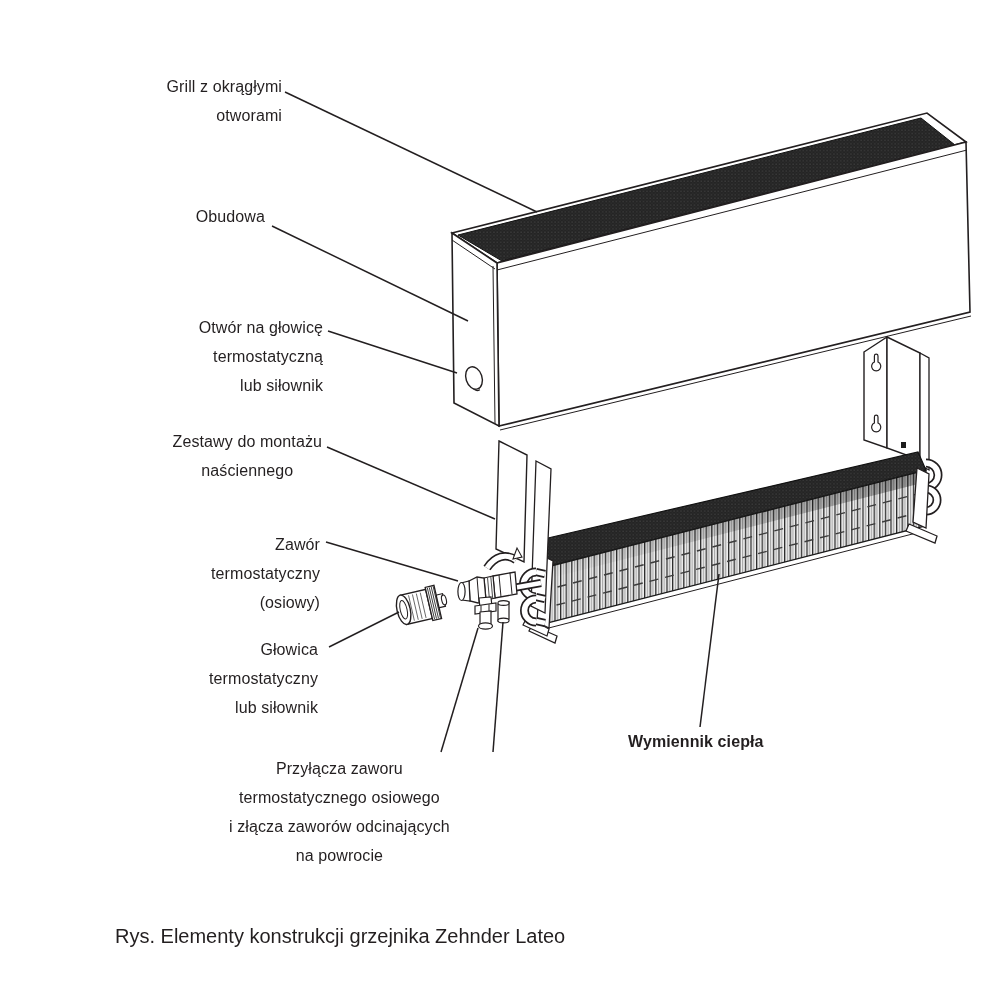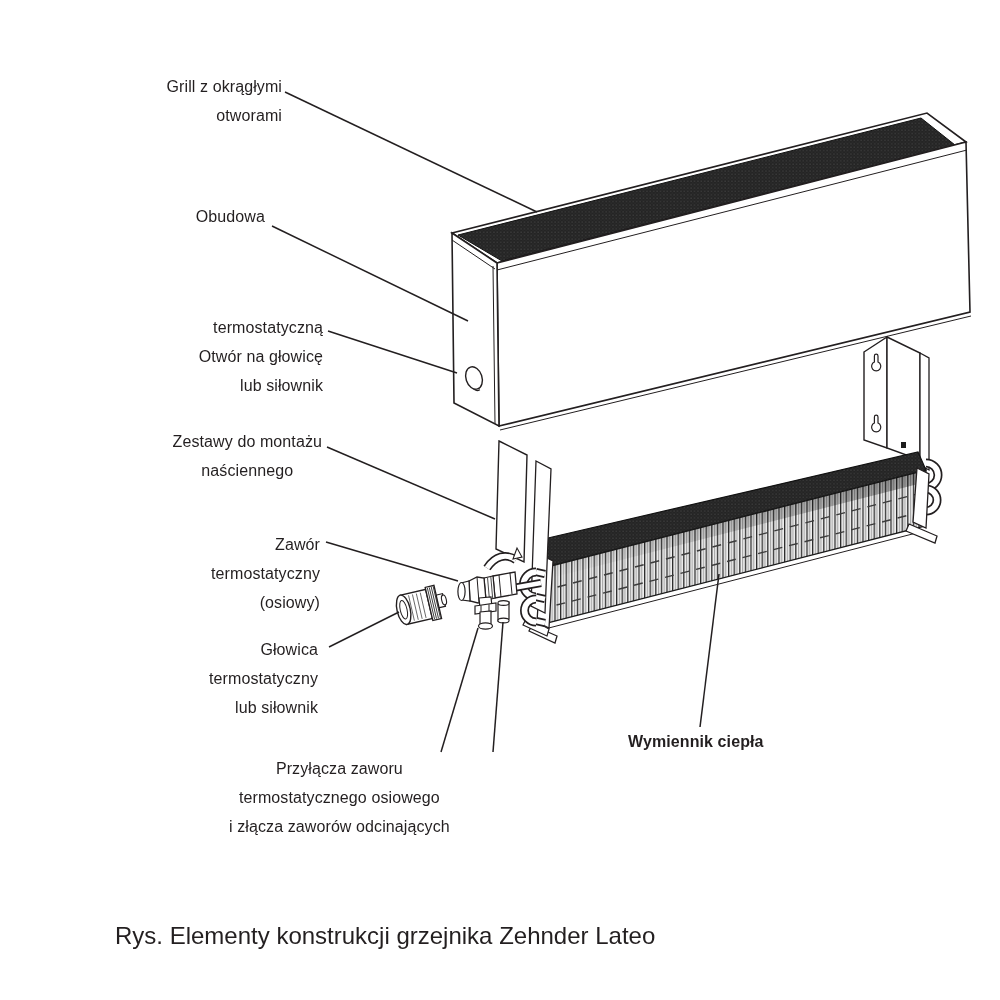--- a/index.html
+++ b/index.html
@@ -14,21 +14,21 @@
     font-family:"Liberation Sans","DejaVu Sans",sans-serif;color:var(--ink);
     overflow:hidden;
   }
   .diagram-svg{position:absolute;left:0;top:0;width:1000px;height:1000px;}
   .lbl{
     position:absolute;font-size:16px;line-height:29px;white-space:nowrap;
     color:var(--ink);letter-spacing:0.1px;
   }
   .lbl.r{text-align:right;}
   .caption{
-    position:absolute;left:115px;top:921px;font-size:24px;line-height:30px;
+    position:absolute;left:115px;top:921px;font-size:20px;line-height:30px;
     color:var(--ink);white-space:nowrap;
   }
   
   .o{stroke:var(--ink);fill:none;}
   .w{stroke:var(--ink);fill:#ffffff;}
   .thin{stroke-width:1;}
 </style>
 </head>
 <body>
 
@@ -201,22 +201,22 @@
   <div class="lbl r" style="right:718px;top:72px;">
     <div>Grill z okrągłymi</div>
     <div>otworami</div>
   </div>
 
   <div class="lbl r" style="right:735px;top:202px;">
     <div>Obudowa</div>
   </div>
 
   <div class="lbl r" style="right:677px;top:313px;">
+    <div>Otwór na głowicę</div>
     <div>termostatyczną</div>
-    <div>Otwór na głowicę</div>
     <div>lub siłownik</div>
   </div>
 
   <div class="lbl r" style="right:678px;top:427px;text-align:center;">
     <div>Zestawy do montażu</div>
     <div>naściennego</div>
   </div>
 
   <div class="lbl r" style="right:680px;top:530px;">
     <div>Zawór</div>
@@ -227,20 +227,21 @@
   <div class="lbl r" style="right:682px;top:635px;">
     <div>Głowica</div>
     <div>termostatyczny</div>
     <div>lub siłownik</div>
   </div>
 
   <div class="lbl" style="left:229px;top:754px;text-align:center;">
     <div>Przyłącza zaworu</div>
     <div>termostatycznego osiowego</div>
     <div>i złącza zaworów odcinających</div>
+    <div>na powrocie</div>
   </div>
 
   <div class="lbl" style="left:628px;top:727px;font-weight:bold;">
     <div>Wymiennik ciepła</div>
   </div>
 
   <div class="caption">Rys. Elementy konstrukcji grzejnika Zehnder Lateo</div>
 
 </div>
 

